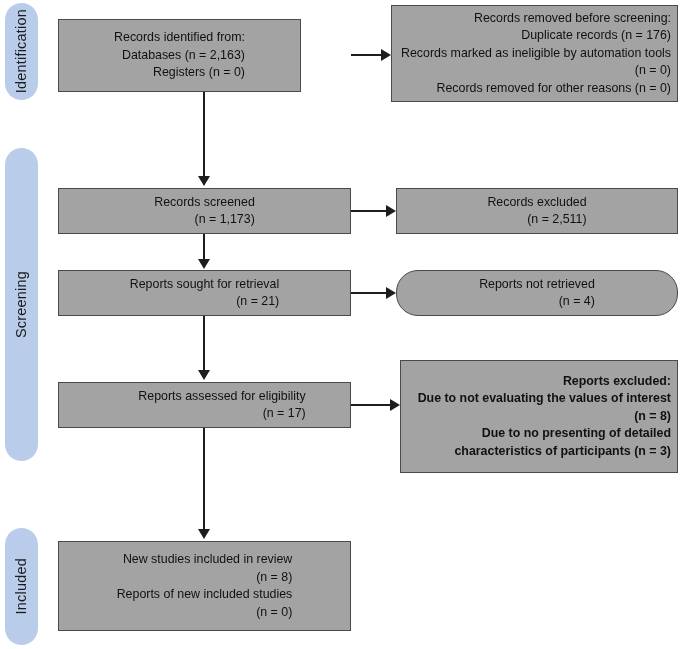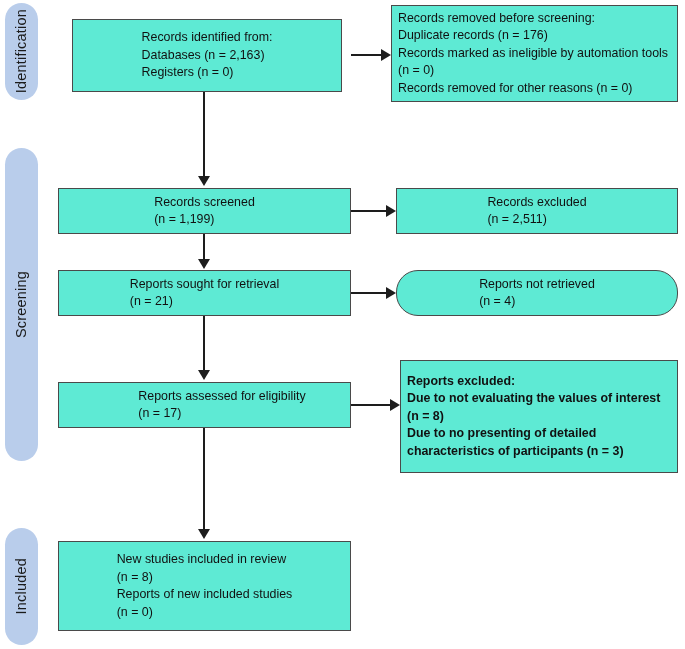--- a/index.html
+++ b/index.html
@@ -34,26 +34,26 @@
     font-size: 14.5px;
     color: #1b1b1b;
     letter-spacing: 0.2px;
     white-space: nowrap;
     line-height: 1;
   }
   
   .flow-box {
     position: absolute;
     box-sizing: border-box;
-    background: #5eead4;
+    background: #a3a3a3;
     border: 1.6px solid #4a4a4a;
     display: flex;
     align-items: center;
     justify-content: center;
-    text-align: left;
+    text-align: right;
   }
   .flow-box .box-text {
     font-size: 12.4px;
     line-height: 17.5px;
     color: #111111;
     padding: 0 6px;
     white-space: pre-line;
   }
   
   .conn {
@@ -87,42 +87,42 @@
   </div>
 
   <div class="stage-pill" style="left:5px; top:148px; width:33px; height:313px;">
     <span class="stage-label">Screening</span>
   </div>
 
   <div class="stage-pill" style="left:5px; top:528px; width:33px; height:117px;">
     <span class="stage-label">Included</span>
   </div>
 
-  <div class="flow-box" style="left:72px; top:19px; width:270px; height:73px;">
+  <div class="flow-box" style="left:58px; top:19px; width:243px; height:73px;">
     <div class="box-text">Records identified from:
 Databases (n = 2,163)
 Registers (n = 0)</div>
   </div>
 
   <div class="flow-box" style="left:391px; top:5px; width:287px; height:97px;">
     <div class="box-text">Records removed before screening:
 Duplicate records (n = 176)
 Records marked as ineligible by automation tools (n = 0)
 Records removed for other reasons (n = 0)</div>
   </div>
 
   <div class="conn conn-h" style="left:351px; top:54px; width:31px;"></div>
   <div class="arrow-right" style="left:381px; top:49px;"></div>
 
   <div class="conn conn-v" style="left:203px; top:92px; height:85px;"></div>
   <div class="arrow-down" style="left:198px; top:176px;"></div>
 
   <div class="flow-box" style="left:58px; top:188px; width:293px; height:46px;">
     <div class="box-text">Records screened
-(n = 1,199)</div>
+(n = 1,173)</div>
   </div>
 
   <div class="flow-box" style="left:396px; top:188px; width:282px; height:46px;">
     <div class="box-text">Records excluded
 (n = 2,511)</div>
   </div>
 
   <div class="conn conn-h" style="left:351px; top:210px; width:36px;"></div>
   <div class="arrow-right" style="left:386px; top:205px;"></div>
 

